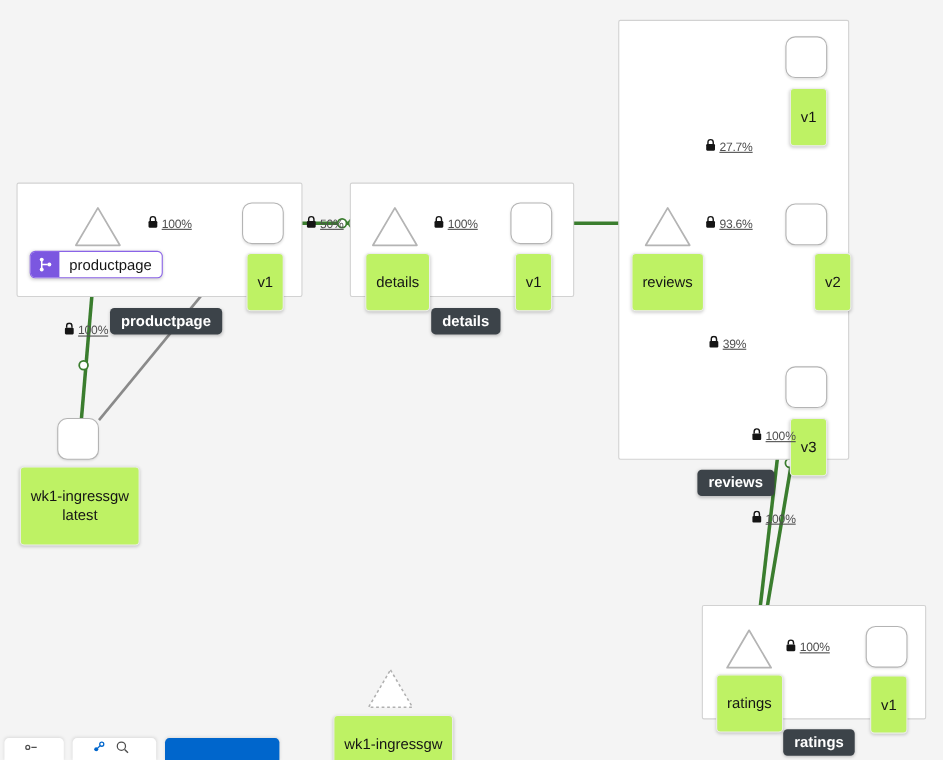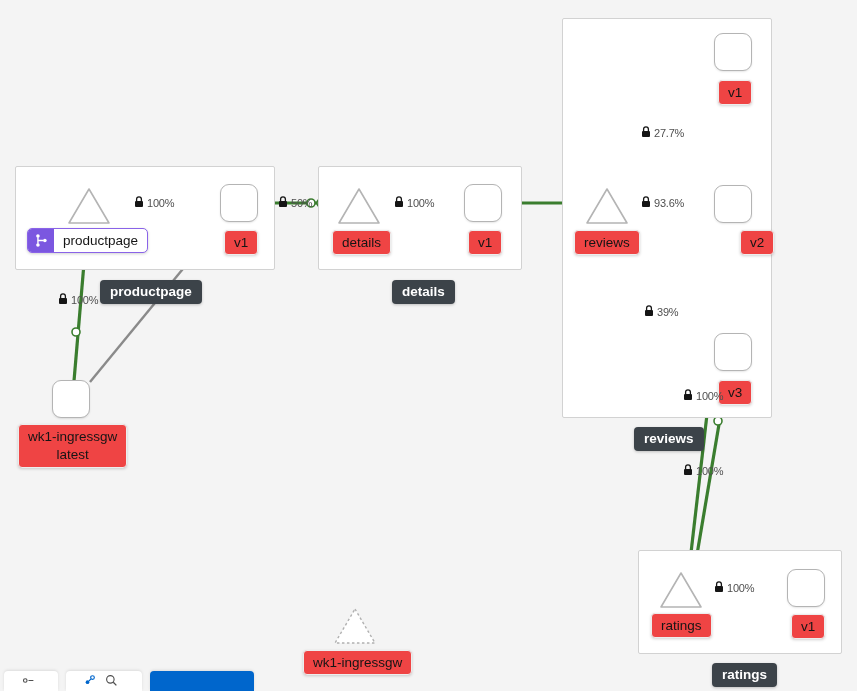--- a/index.html
+++ b/index.html
@@ -46,24 +46,24 @@
     border: 1.4px solid #b4b4b4;
     border-radius: 9px;
     background: #ffffff;
     box-sizing: border-box;
     box-shadow: 0 1px 2px rgba(0,0,0,0.10);
   }
 
   
   .node-label {
     position: absolute;
-    background: #ef4444;
+    background: #bef264;
     color: #151515;
     border-radius: 4px;
-    padding: 3px 9px;
+    padding: 17px 9px;
     font-size: 13.5px;
     line-height: 17px;
     white-space: pre;
     text-align: center;
     box-shadow: 0 1px 3px rgba(0,0,0,0.18);
     border: 1px solid #ededed;
   }
   .node-label.two-line { line-height: 18px; }
 
   
@@ -110,20 +110,21 @@
   .edge-label {
     position: absolute;
     display: flex;
     align-items: center;
     gap: 3px;
     font-size: 11px;
     line-height: 13px;
     color: #4f4f4f;
     white-space: nowrap;
     font-family: "Liberation Sans", sans-serif;
+    text-decoration: underline;
   }
   .edge-label .pct { letter-spacing: -0.2px; }
 
   
   .bottom-bar {
     position: absolute;
     left: 0;
     bottom: 0;
     height: 22px;
     width: 857px;

